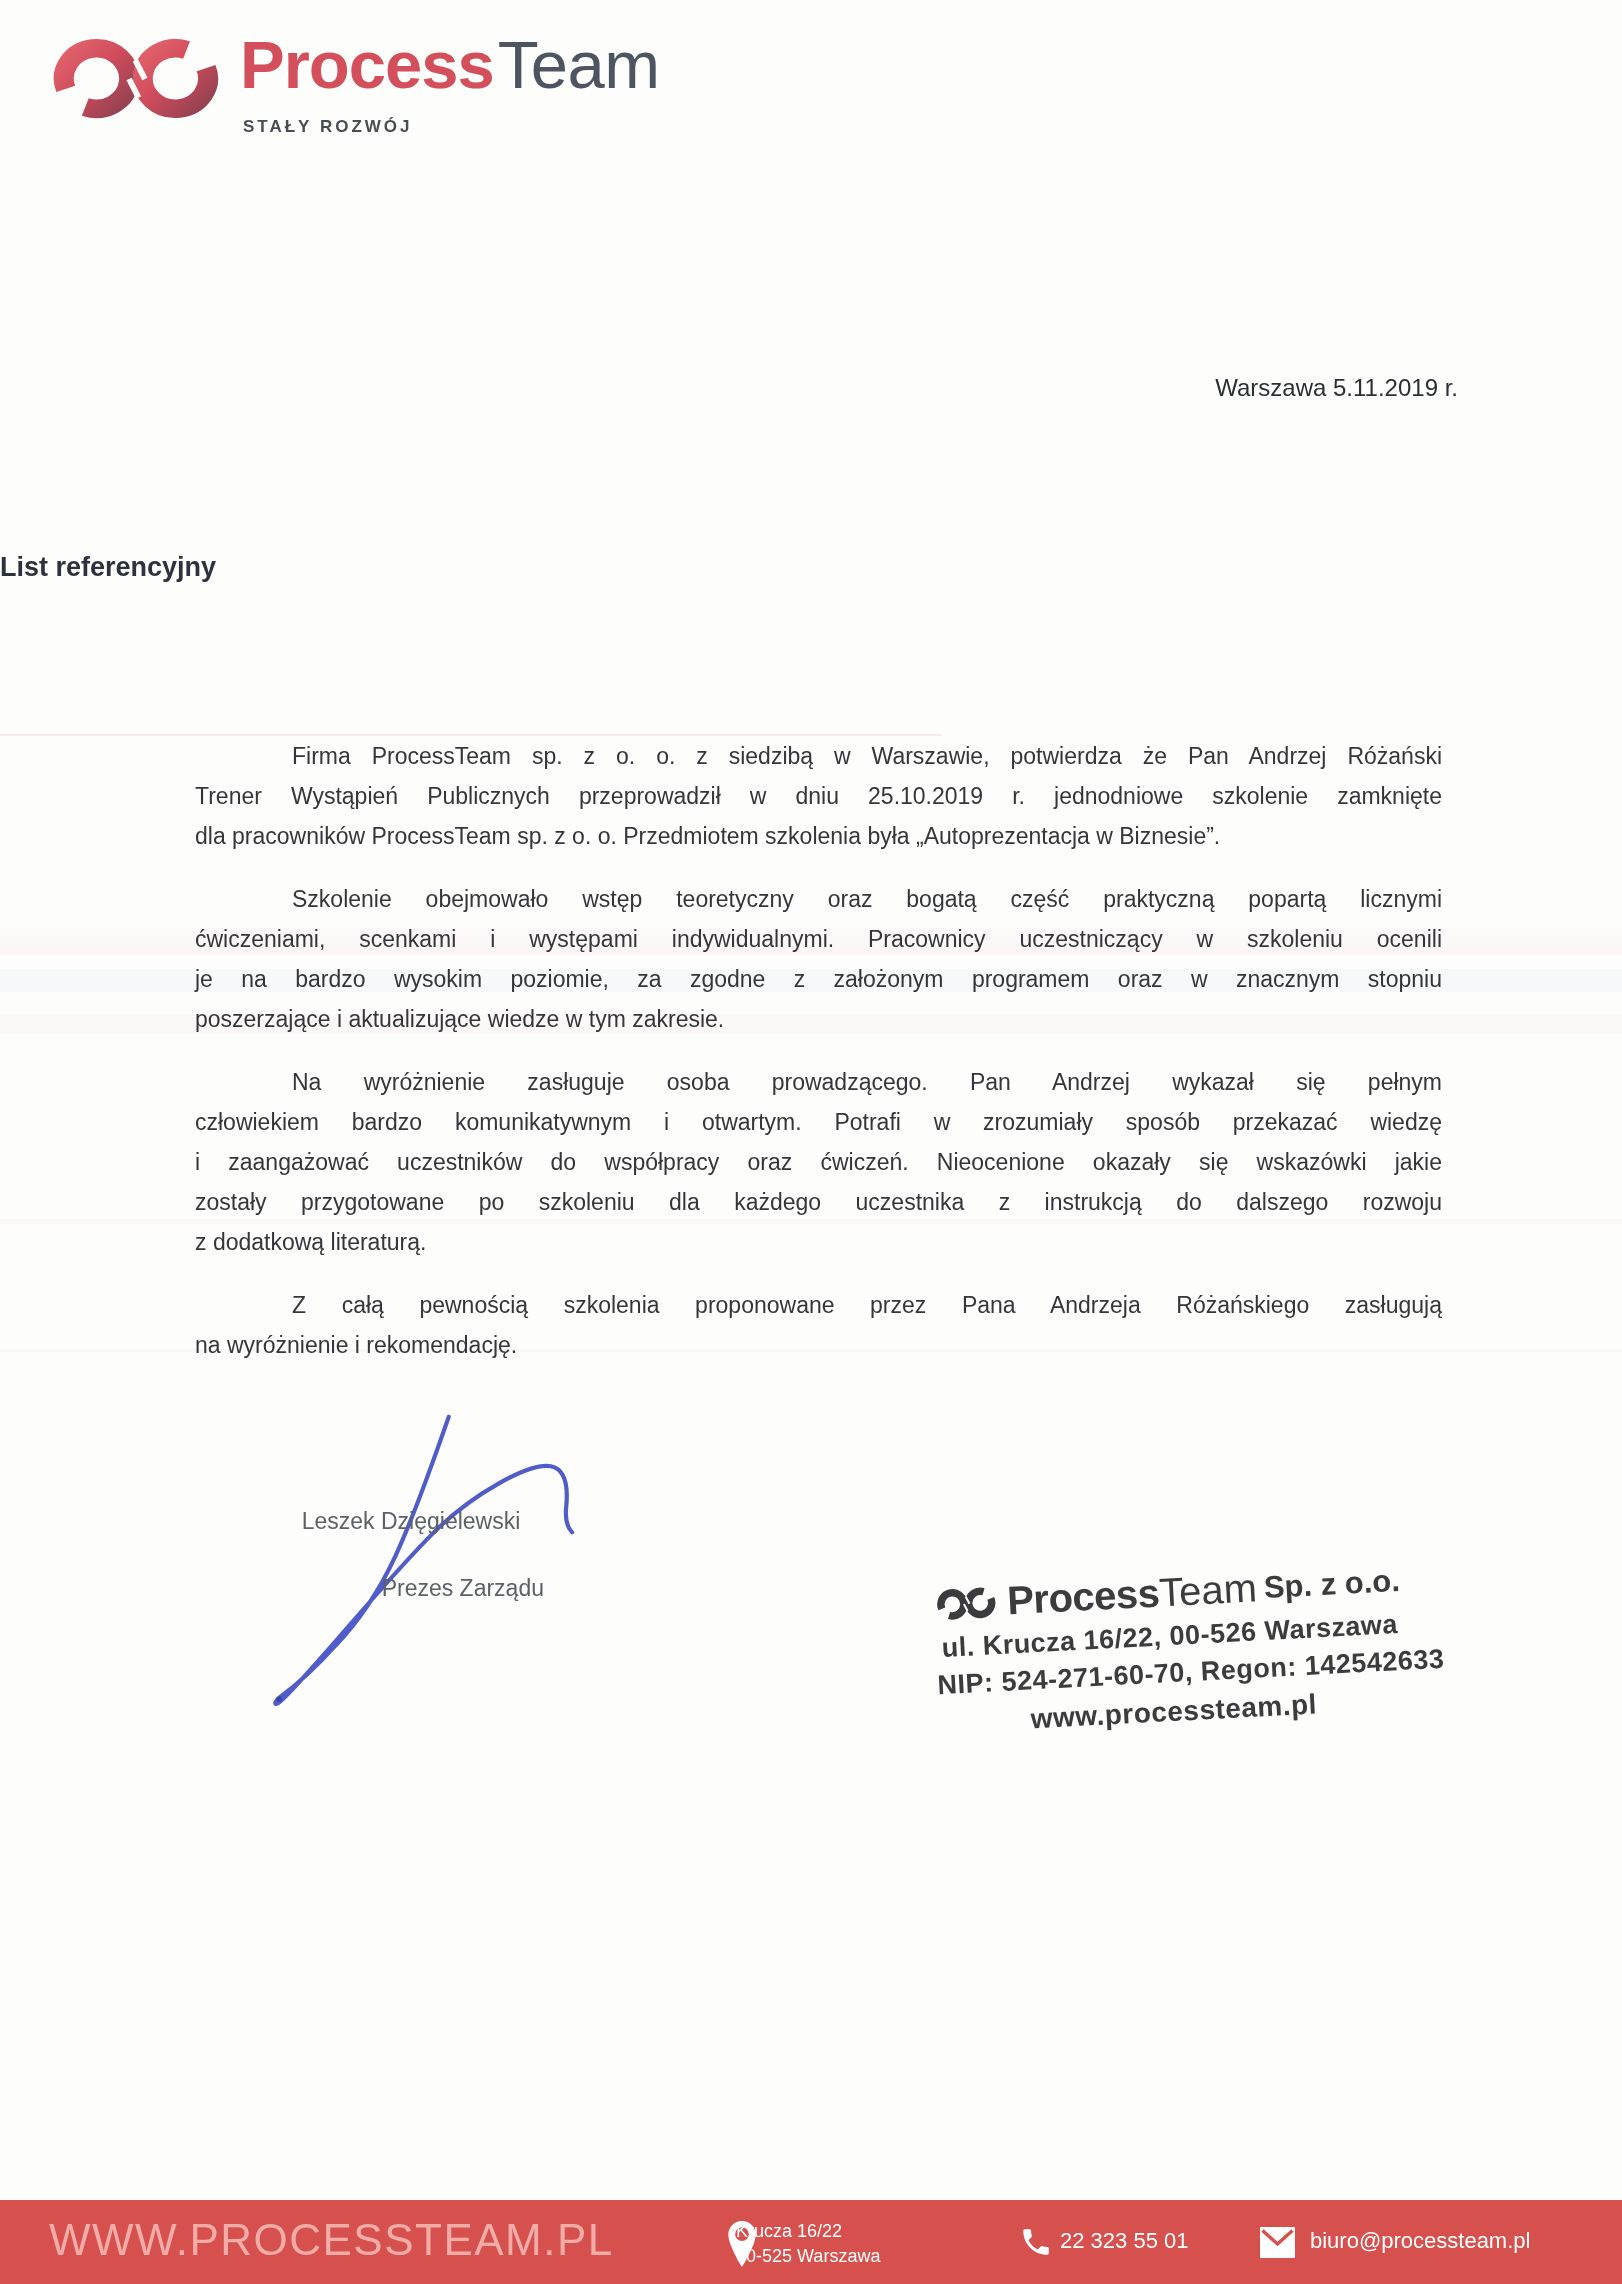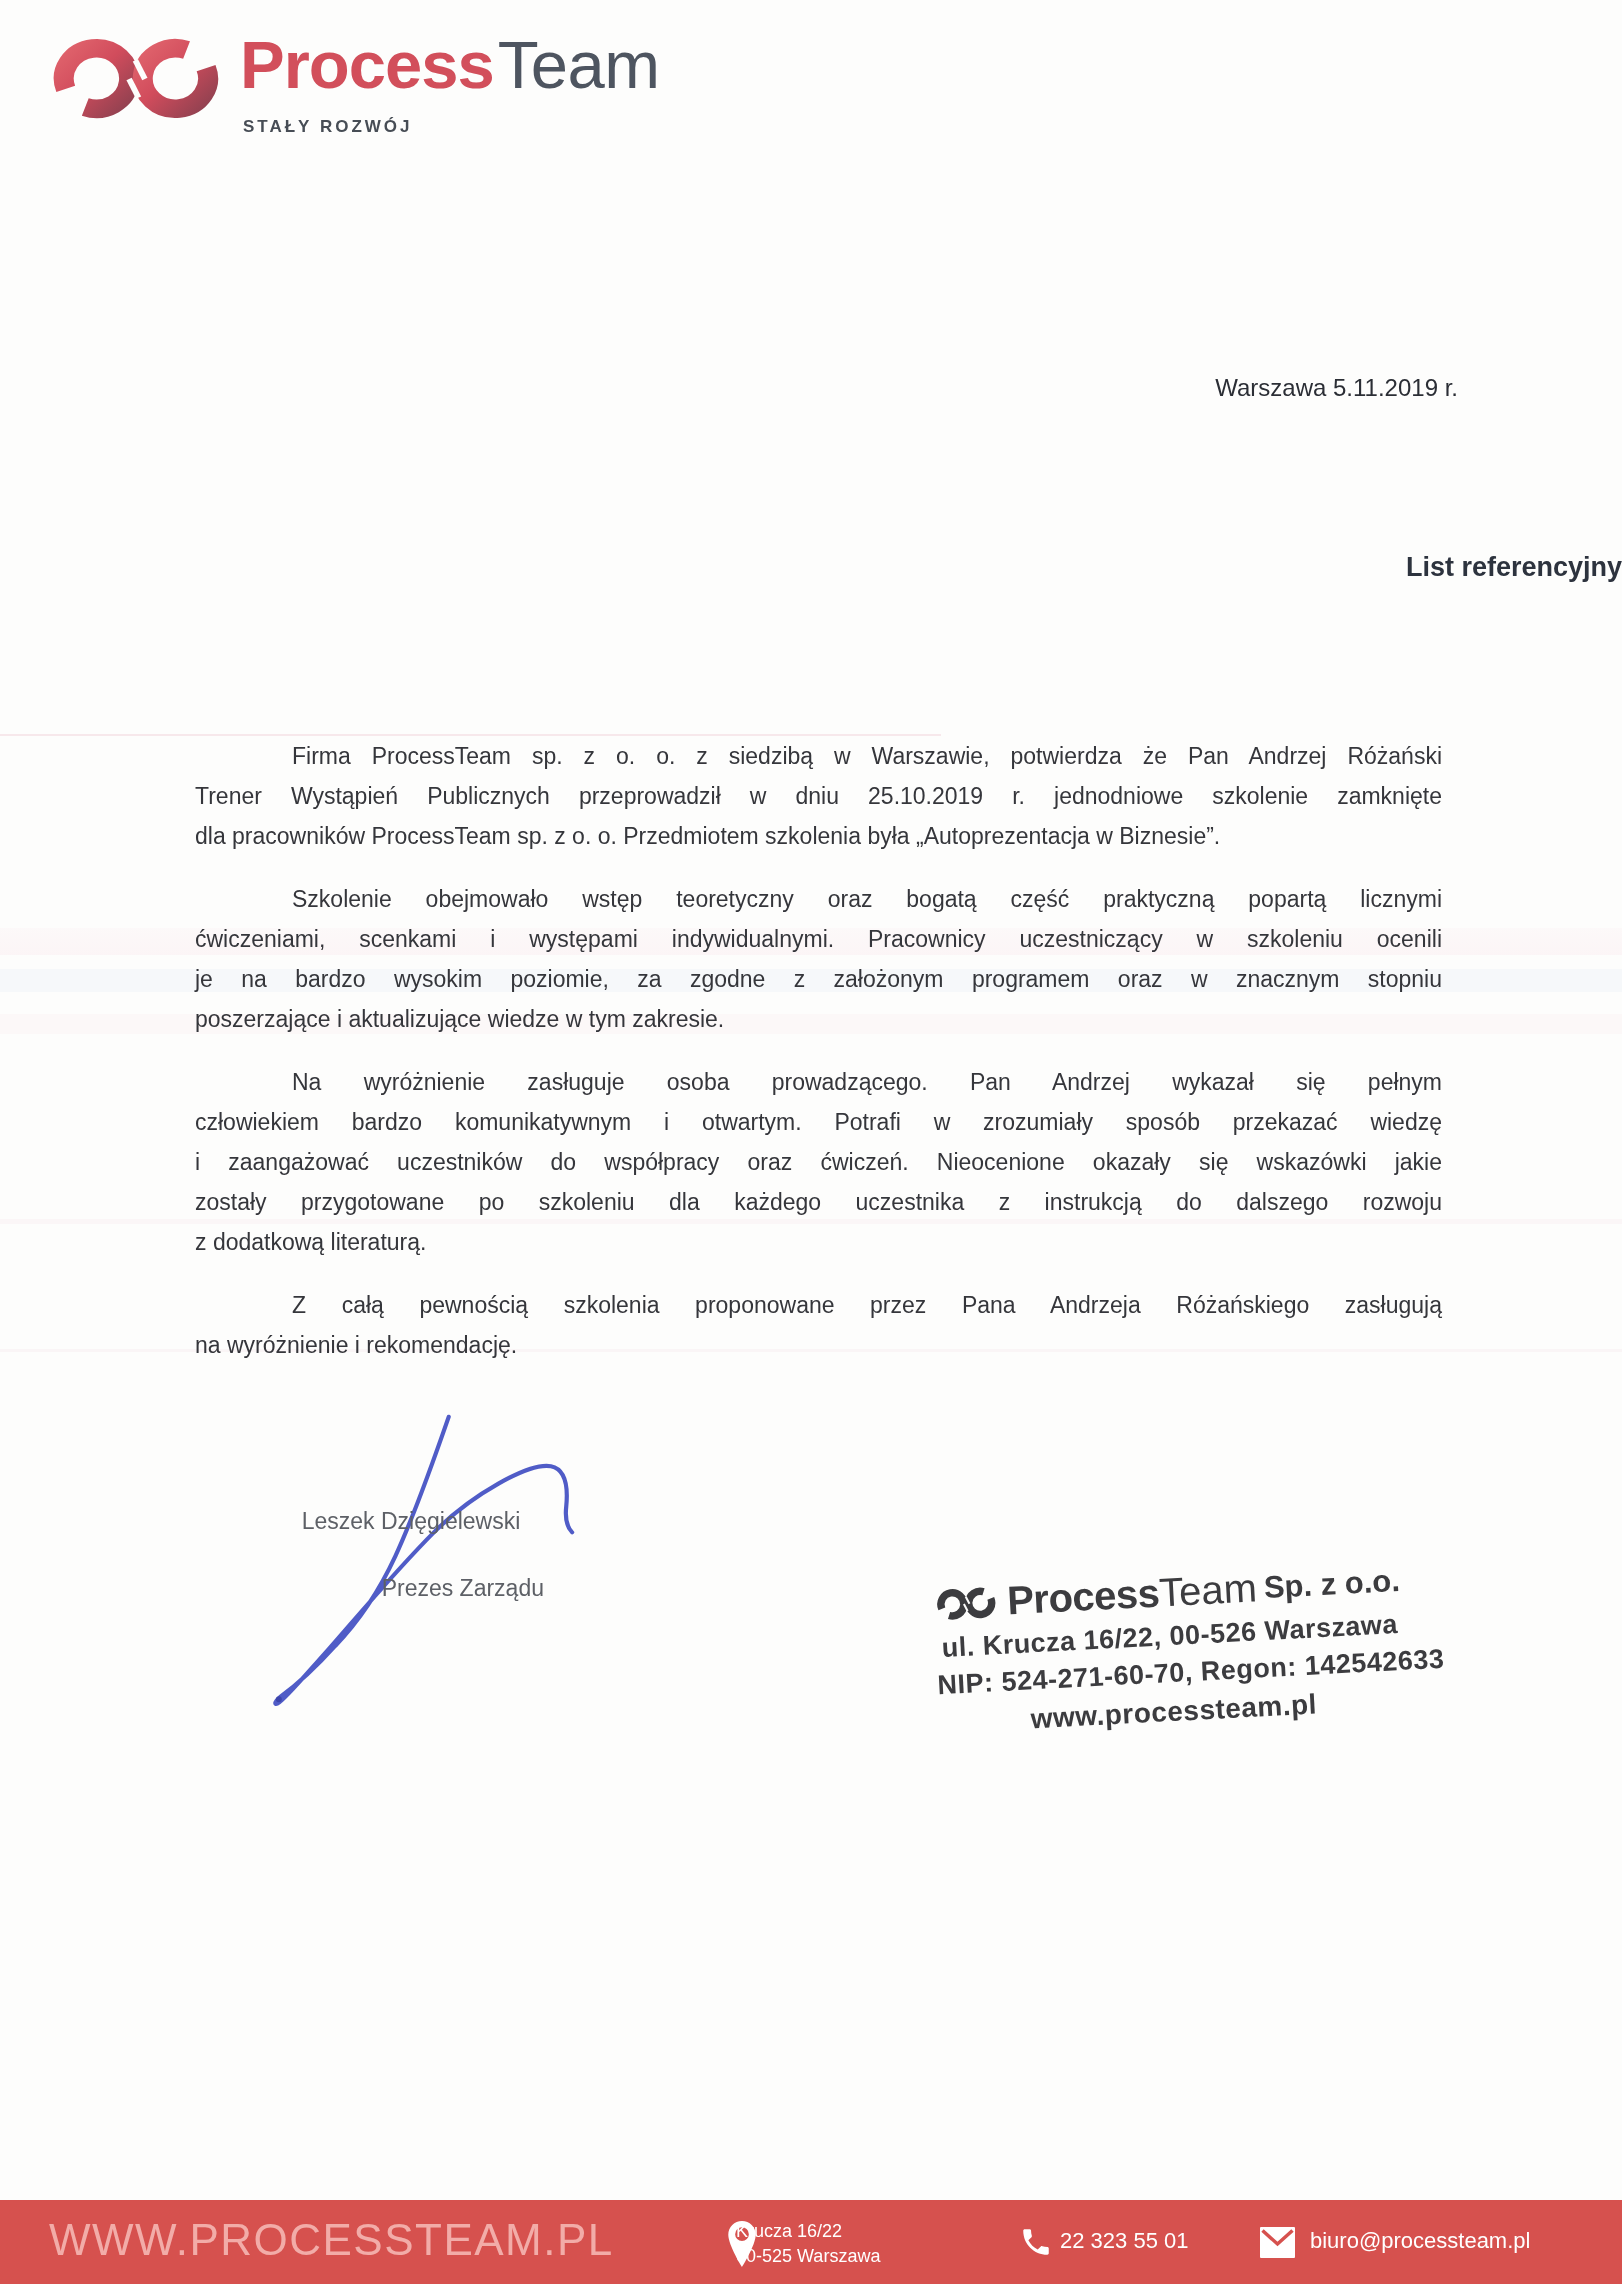--- a/index.html
+++ b/index.html
@@ -9,21 +9,21 @@
   }
   
   .logo-icon { position:absolute; left:48px; top:37px; width:179px; height:83px; }
   .brand-line { position:absolute; left:240px; top:31px; font-size:67px; line-height:1; white-space:nowrap; }
   .brand-red  { color:#d24f5b; font-weight:bold; letter-spacing:-1px; }
   .brand-gray { color:#4e5560; font-weight:normal; margin-left:4px; letter-spacing:-0.5px; }
   .tagline { position:absolute; left:243px; top:101px; font-size:17px; font-weight:bold;
              color:#474d55; letter-spacing:3px; white-space:nowrap;margin-top:16px; }
   
   .date { position:absolute; top:374px; right:164px; font-size:24px; color:#2b2e35; }
-  .title { position:absolute; top:552px; left:0; width:100%; text-align:right;
+  .title { position:absolute; top:552px; left:0; width:100%; text-align:left;
            font-size:27px; font-weight:bold; color:#2d333e; }
   
   .body { position:absolute; left:195px; top:736px; width:1247px;
           font-size:23px; line-height:40px; color:#35363b; }
   .para { margin:0 0 23px 0; }
   .line { text-align:justify; text-align-last:justify; }
   .line.first { text-indent:97px; }
   .line.last  { text-align-last:left; }
   
   .sig-svg  { position:absolute; left:257px; top:1403px; width:336px; height:316px; }

